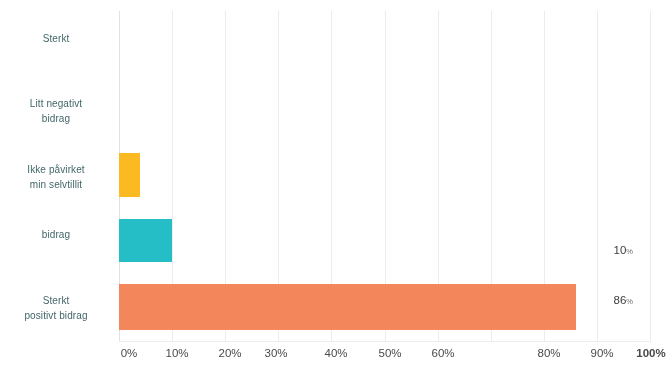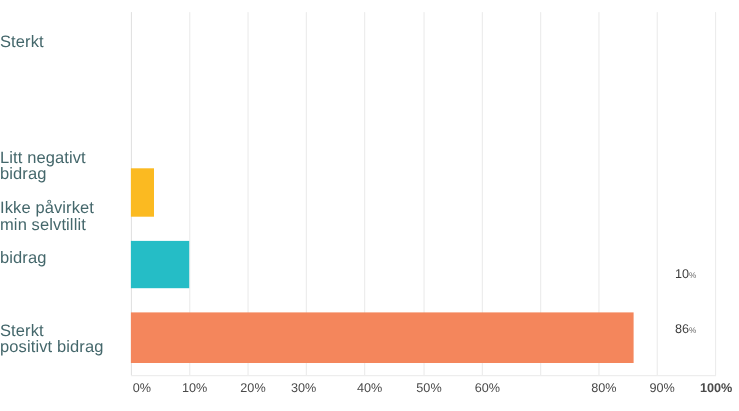--- a/index.html
+++ b/index.html
@@ -26,23 +26,23 @@
     position: absolute;
     left: 0;
     top: 11px;
     width: 112px;
     height: 330px;
   }
   .cat-label {
     position: absolute;
     right: 0;
     width: 112px;
-    text-align: left;
+    text-align: center;
     color: #44676b;
-    font-size: 15px;
+    font-size: 10px;
     line-height: 14.5px;
     letter-spacing: 0.1px;
   }
 
   
   .plot {
     position: absolute;
     left: 119px;
     top: 11px;
     width: 531px;
@@ -119,25 +119,25 @@
 </style>
 </head>
 <body>
 
 <div id="chart-root">
 
   <div class="cat-labels">
     <div class="cat-label" style="top:21px;">
       <div>Sterkt</div>
     </div>
-    <div class="cat-label" style="top:86px;margin-top:40px;">
+    <div class="cat-label" style="top:86px;">
       <div>Litt negativt</div>
       <div>bidrag</div>
     </div>
-    <div class="cat-label" style="top:152px;margin-top:20px;">
+    <div class="cat-label" style="top:152px;">
       <div>Ikke påvirket</div>
       <div>min selvtillit</div>
     </div>
     <div class="cat-label" style="top:217px;">
       <div>bidrag</div>
     </div>
     <div class="cat-label" style="top:283px;">
       <div>Sterkt</div>
       <div>positivt bidrag</div>
     </div>

